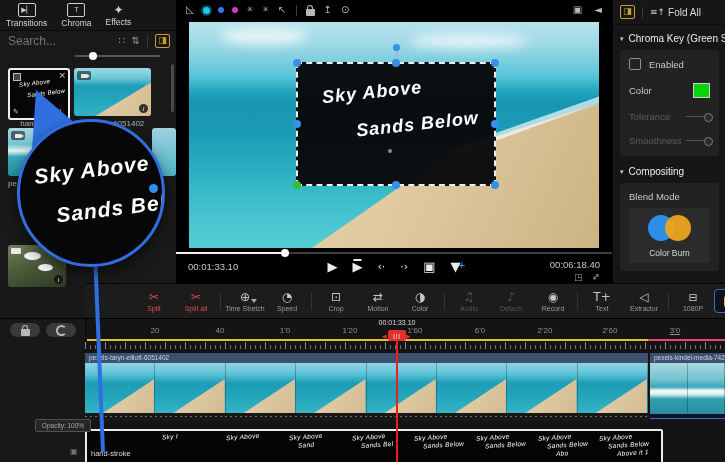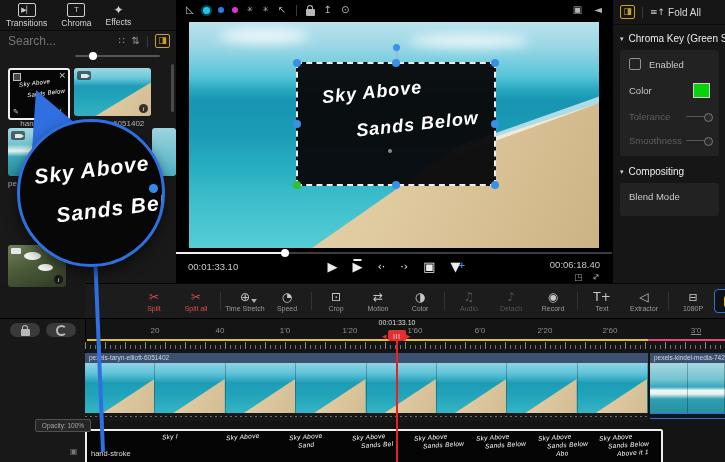--- a/index.html
+++ b/index.html
@@ -326,20 +326,27 @@
             <span class="mini-knob"></span>
           </span>
       </div>
     </div>
     <div class="sec-head">
       <span class="tri glyph">▾</span>
       <span>Compositing</span>
     </div>
     <div class="card">
       <div class="lbl" style="margin-bottom:6px;">Blend Mode</div>
+      <div class="blend-tile">
+        <div class="circles">
+          <div class="circ c1" id="circ1" style="background: rgb(46, 143, 232);"></div>
+          <div class="circ c2" id="circ2" style="background: rgb(242, 167, 27);"></div>
+        </div>
+        <div class="blend-name">Color Burn</div>
+      </div>
     </div>
   </div>
 
   <div class="toolbar">
     <div id="toolbar-items" style="display:flex;align-items:center;">
         <div class="tb-item accent">
           <span class="tb-glyph">✂</span>
           <span class="tb-label">Split</span>
         </div>
         <div class="tb-item accent">
@@ -419,21 +426,21 @@
     <div class="ruler-time" id="ruler-time" style="left: 397px;">00:01:33.10</div>
     <div id="ruler-marks">
         <span class="ruler-mark" style="left: 155px;">20</span>
         <span class="ruler-mark" style="left: 220px;">40</span>
         <span class="ruler-mark" style="left: 285px;">1'0</span>
         <span class="ruler-mark" style="left: 350px;">1'20</span>
         <span class="ruler-mark" style="left: 415px;">1'60</span>
         <span class="ruler-mark" style="left: 480px;">6'0</span>
         <span class="ruler-mark" style="left: 545px;">2'20</span>
         <span class="ruler-mark" style="left: 610px;">2'60</span>
-        <span class="ruler-mark" style="left: 696px; text-decoration: underline;">3'0</span>
+        <span class="ruler-mark" style="left: 675px; text-decoration: underline;">3'0</span>
       </div>
     <div class="ruler-line" id="ruler-yellow" style="width: 561px; background: rgb(226, 194, 41);"></div>
     <div class="ruler-line" id="ruler-pink" style="left: 648px; width: 77px; background: rgb(232, 68, 124);"></div>
     <div class="ruler-ticks"></div>
     <span class="trim glyph" id="trim-l" style="left: 382px;">◂</span>
     <span class="trim glyph" id="trim-r" style="left: 406px;">▸</span>
     <div class="grip" id="grip" style="left: 388px;">
         <span>|||</span>
       </div>
 

